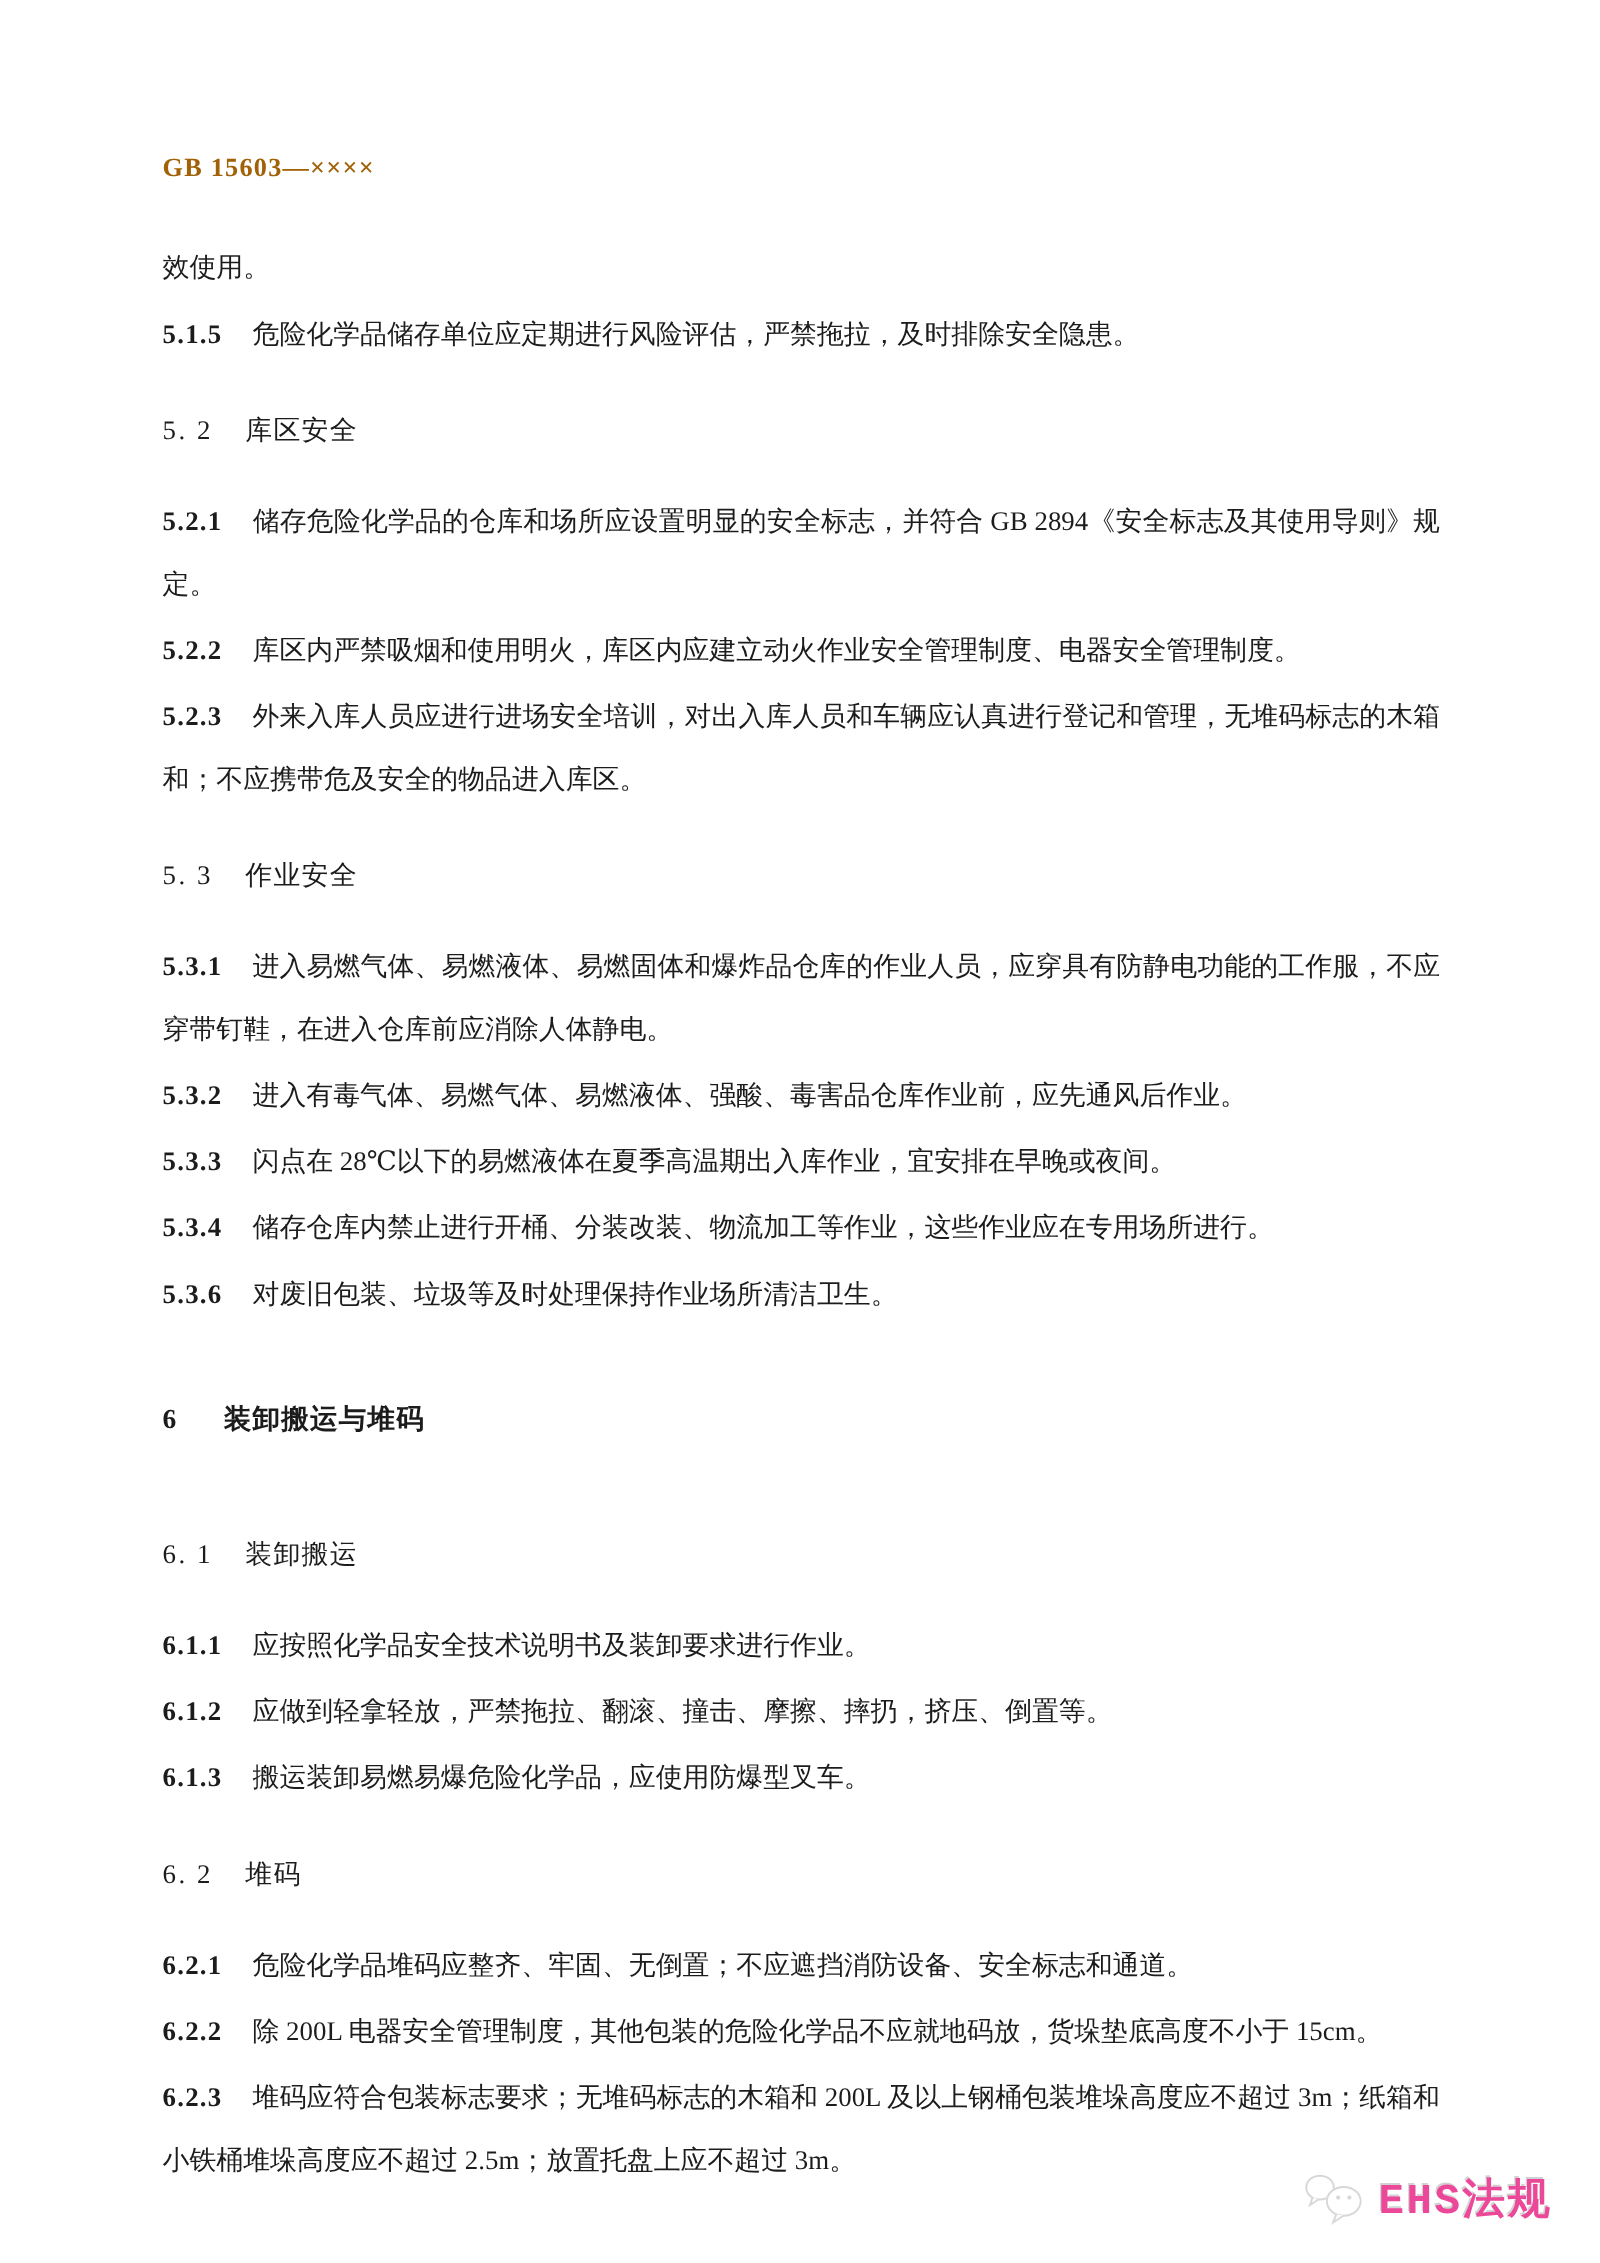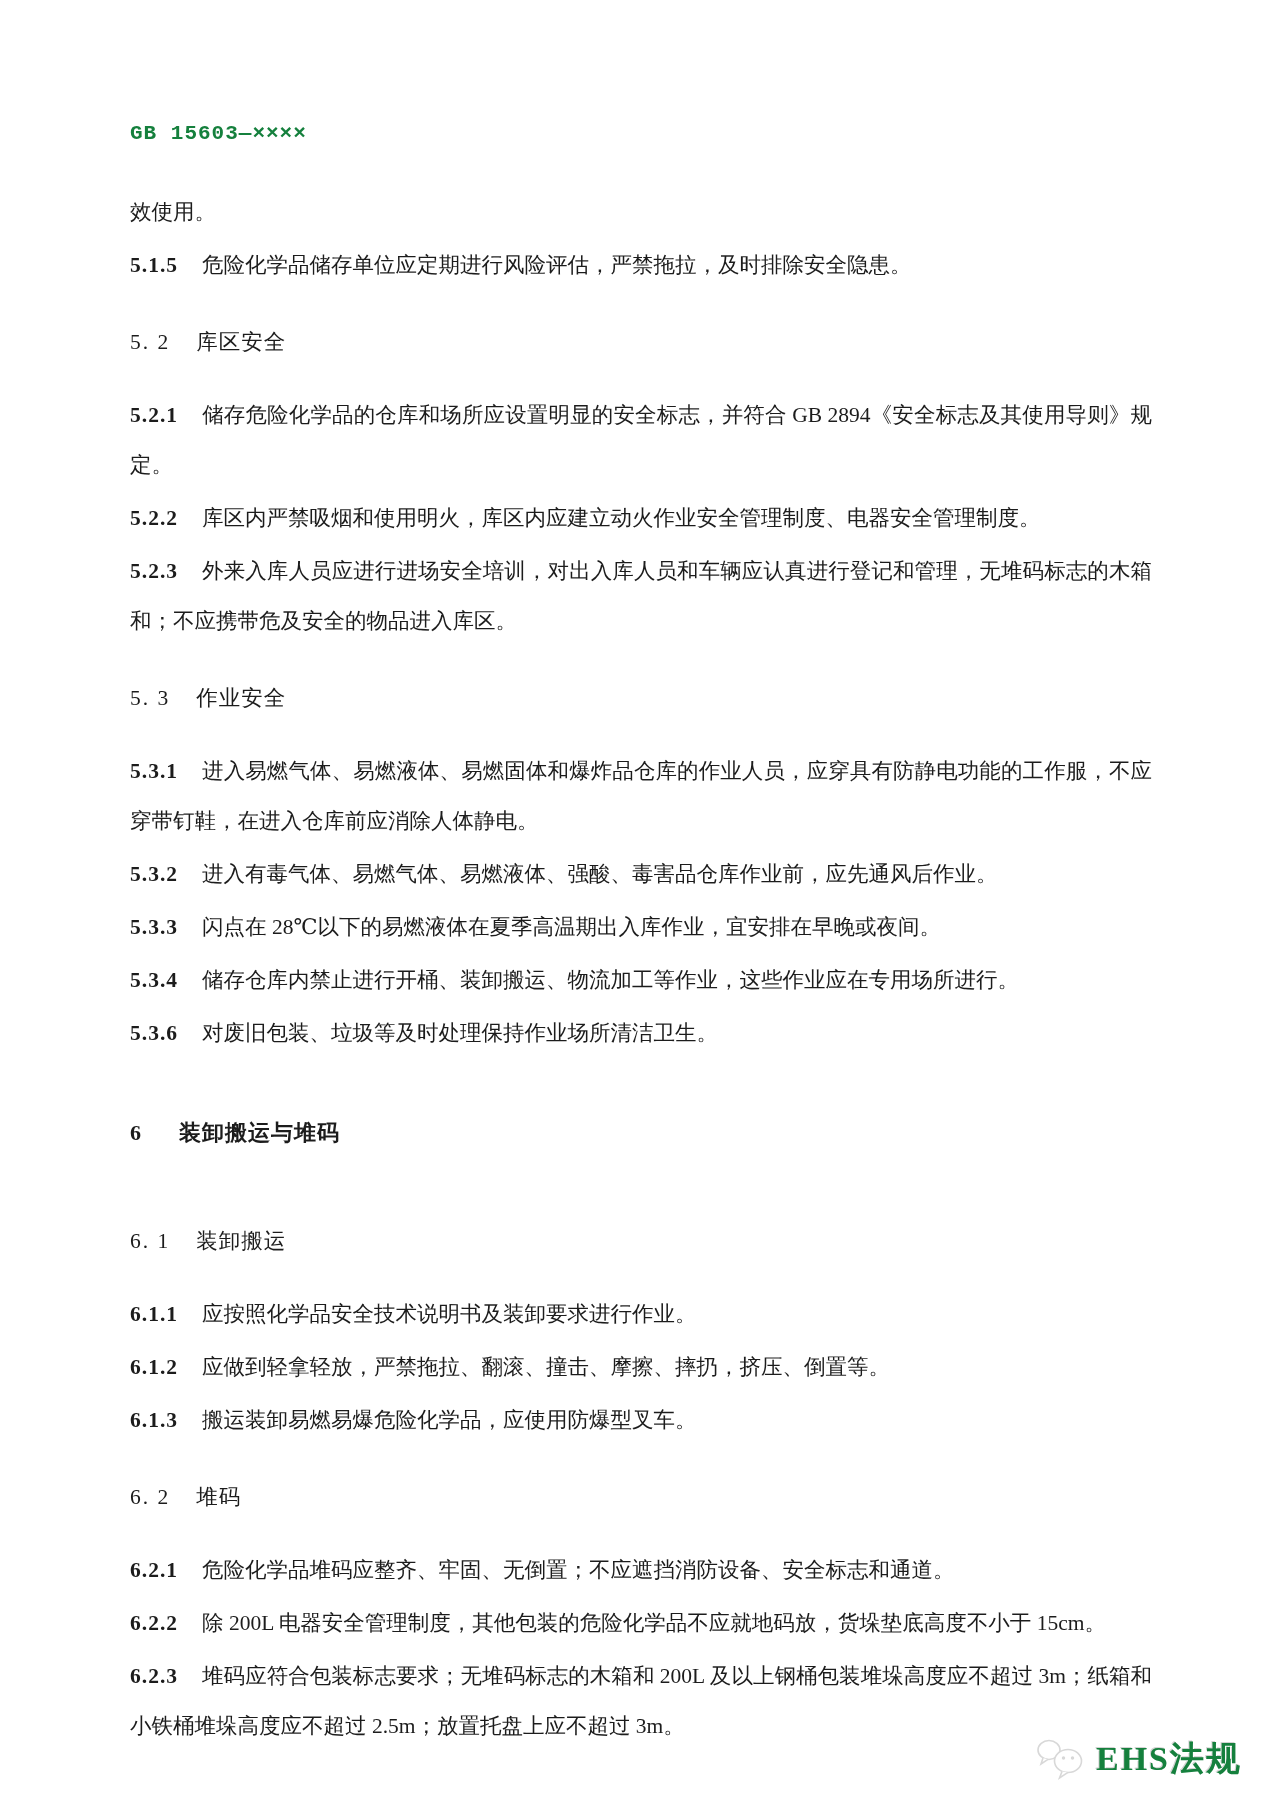--- a/index.html
+++ b/index.html
@@ -12,25 +12,25 @@
     color: #1c1c1c;
     overflow: hidden;
   }
   .page {
     position: absolute;
     inset: 0;
     background: #ffffff;
     padding: 122px 128px 0 130px;
   }
   .doc-header {
-    font-family: Liberation Mono, monospace;
+    font-family: Liberation Serif, serif;
     font-weight: bold;
     font-size: 21px;
     letter-spacing: 1px;
-    color: #15803d;
+    color: #a16207;
     margin-bottom: 42px;
   }
   .body-text {
     font-size: 21.5px;
     line-height: 50px;
     text-align: justify;
   }
   p.clause, p.cont {
     margin: 3px 0;
   }
@@ -65,23 +65,23 @@
     font-family: "Liberation Serif", "DejaVu Serif", serif;
     margin-right: 38px;
   }
   .watermark {
     position: absolute;
     right: 38px;
     bottom: 28px;
     display: flex;
     align-items: center;
     gap: 8px;
-    color: #15803d;
+    color: #ec4899;
     text-shadow: 1px 1px 0 #ffffff, -1px -1px 0 #d2d2d2;
-    font-family: Liberation Serif, serif;
+    font-family: Liberation Mono, monospace;
     font-size: 34px;
     font-weight: bold;
     letter-spacing: 2px;
     user-select: none;
   }
   .watermark svg { display: block; }
 </style>
 </head>
 <body>
 
@@ -104,21 +104,21 @@
     <p class="clause"><span class="num">5.2.3</span><span>外来入库人员应进行进场安全培训，对出入库人员和车辆应认真进行登记和管理，无堆码标志的木箱和；不应携带危及安全的物品进入库区。</span></p>
 
     <h2 class="sec"><span class="num">5. 3</span><span class="txt">作业安全</span></h2>
 
     <p class="clause"><span class="num">5.3.1</span><span>进入易燃气体、易燃液体、易燃固体和爆炸品仓库的作业人员，应穿具有防静电功能的工作服，不应穿带钉鞋，在进入仓库前应消除人体静电。</span></p>
 
     <p class="clause"><span class="num">5.3.2</span><span>进入有毒气体、易燃气体、易燃液体、强酸、毒害品仓库作业前，应先通风后作业。</span></p>
 
     <p class="clause"><span class="num">5.3.3</span><span>闪点在 28℃以下的易燃液体在夏季高温期出入库作业，宜安排在早晚或夜间。</span></p>
 
-    <p class="clause"><span class="num">5.3.4</span><span>储存仓库内禁止进行开桶、装卸搬运、物流加工等作业，这些作业应在专用场所进行。</span></p>
+    <p class="clause"><span class="num">5.3.4</span><span>储存仓库内禁止进行开桶、分装改装、物流加工等作业，这些作业应在专用场所进行。</span></p>
 
 
     <p class="clause"><span class="num">5.3.6</span><span>对废旧包装、垃圾等及时处理保持作业场所清洁卫生。</span></p>
 
     <h1 class="chap"><span class="num">6</span><span class="txt">装卸搬运与堆码</span></h1>
 
     <h2 class="sec"><span class="num">6. 1</span><span class="txt">装卸搬运</span></h2>
 
     <p class="clause"><span class="num">6.1.1</span><span>应按照化学品安全技术说明书及装卸要求进行作业。</span></p>
 

